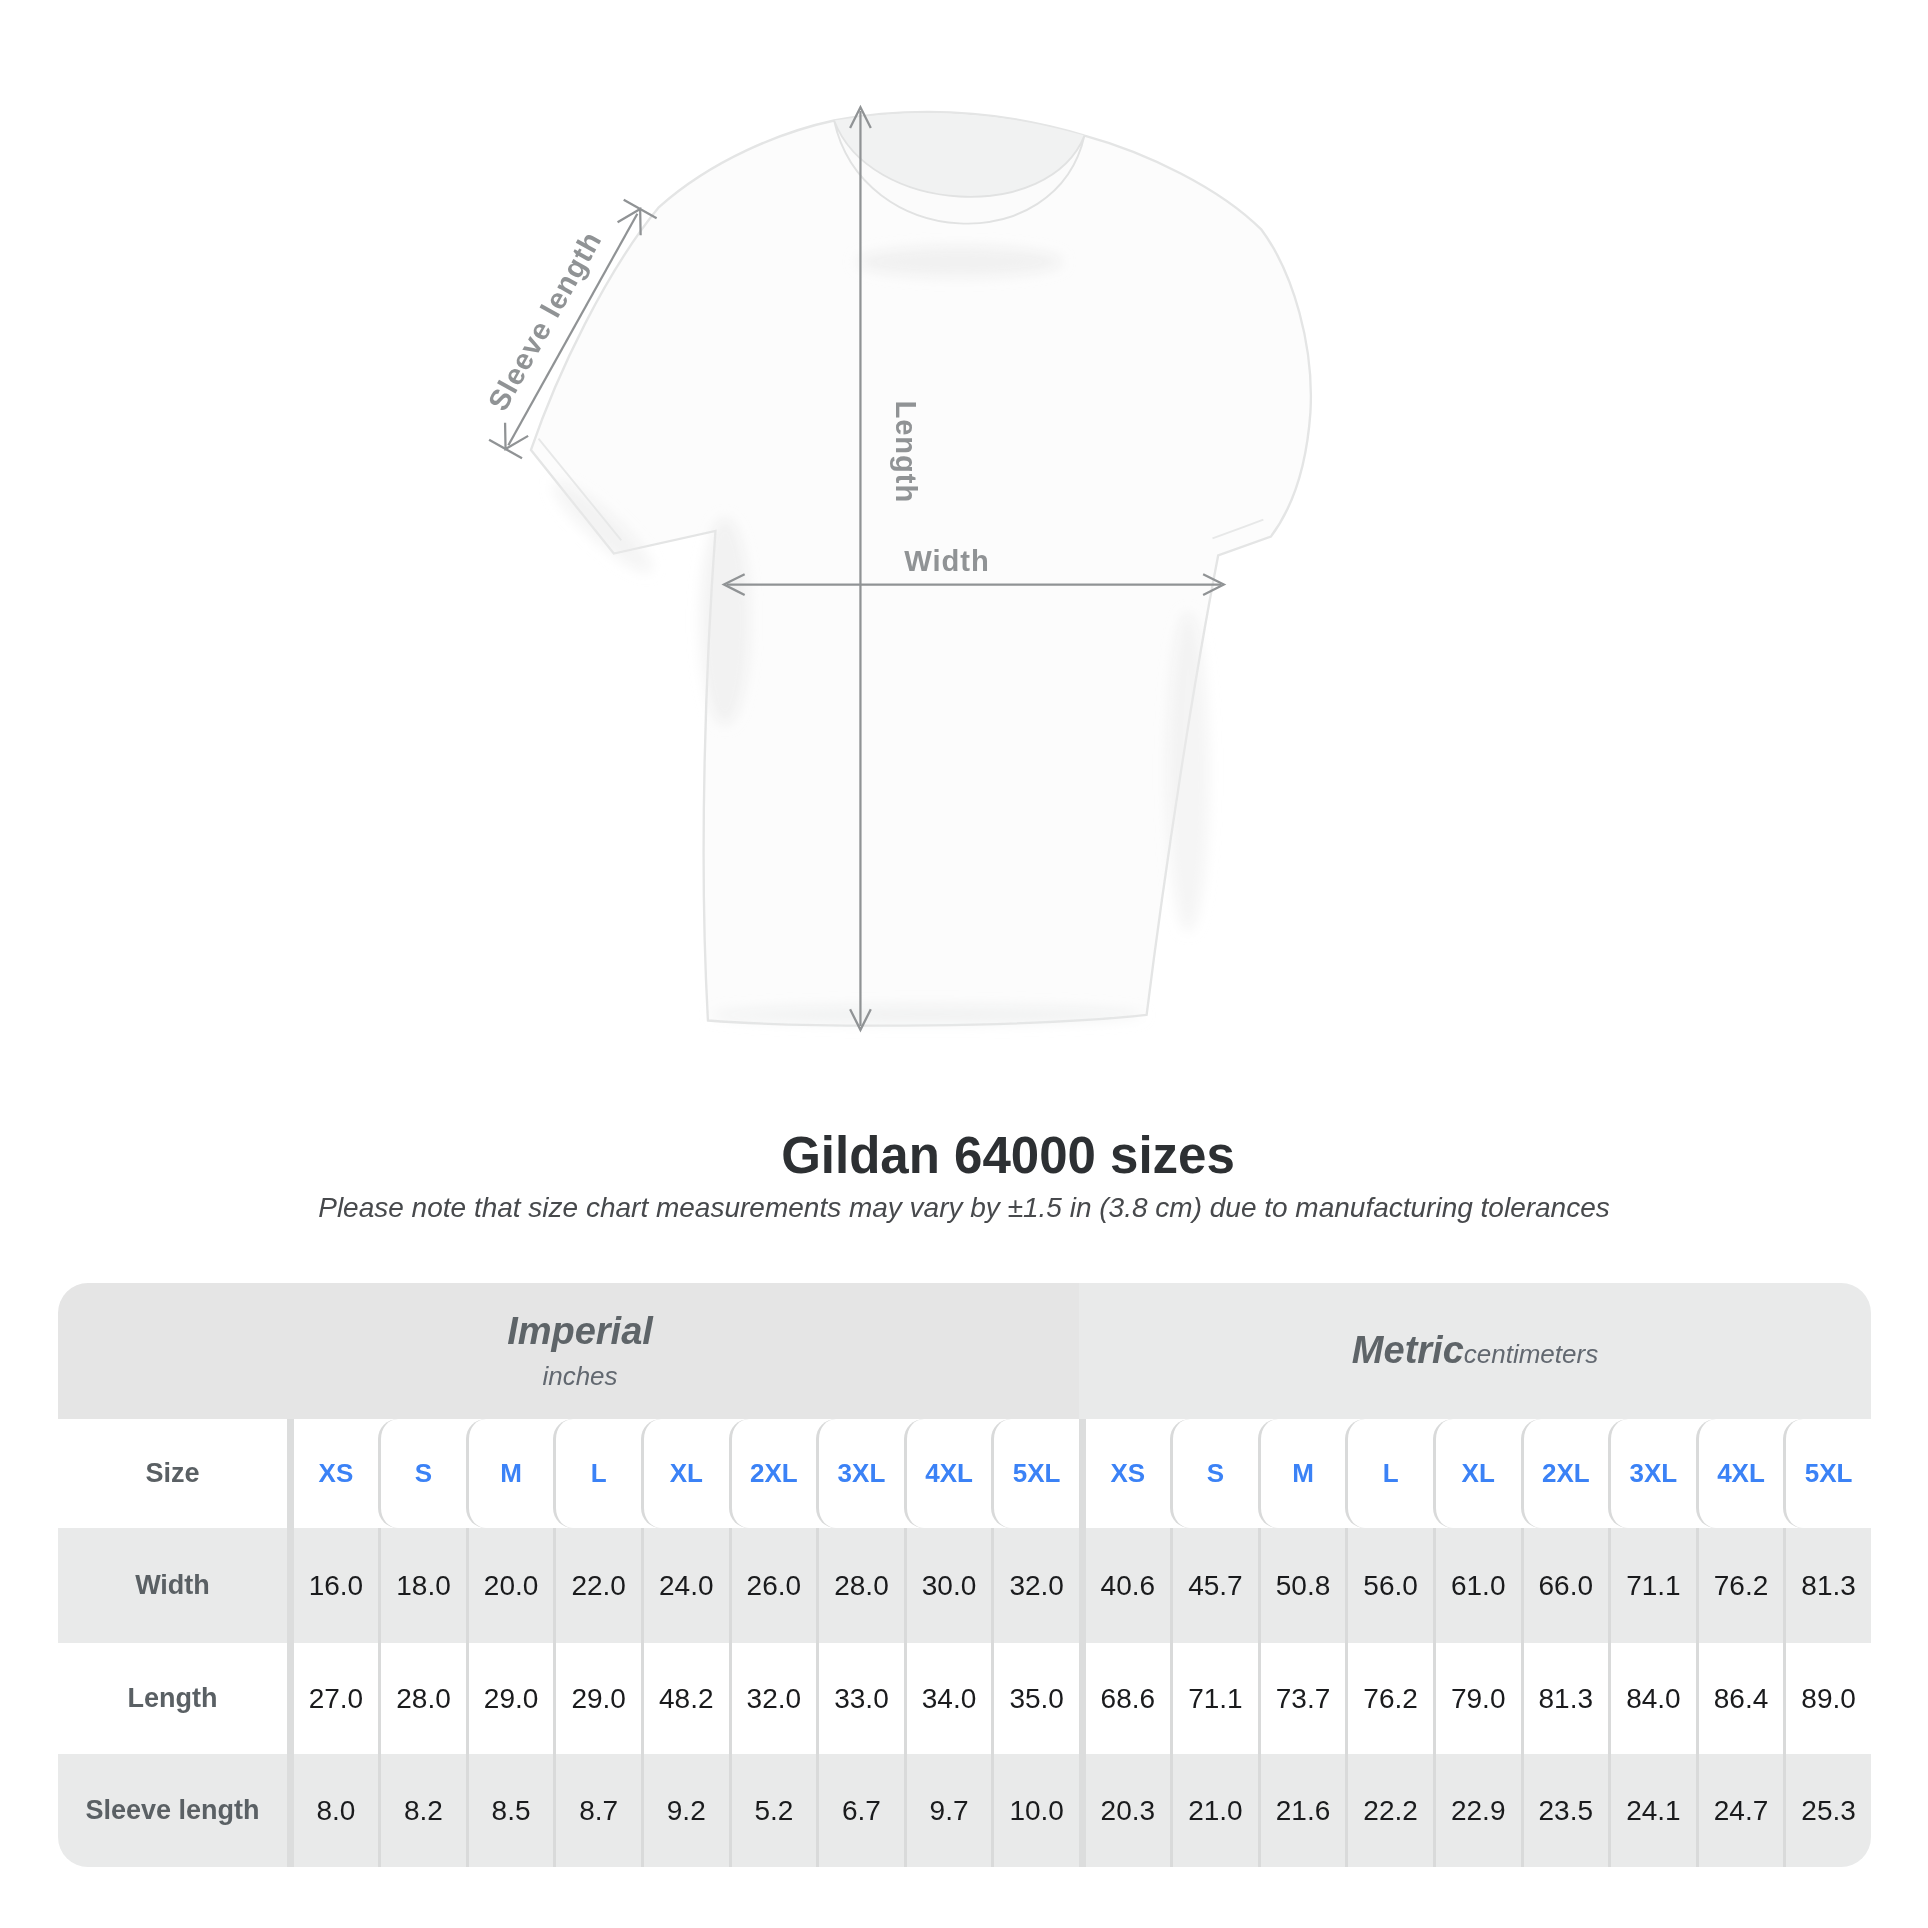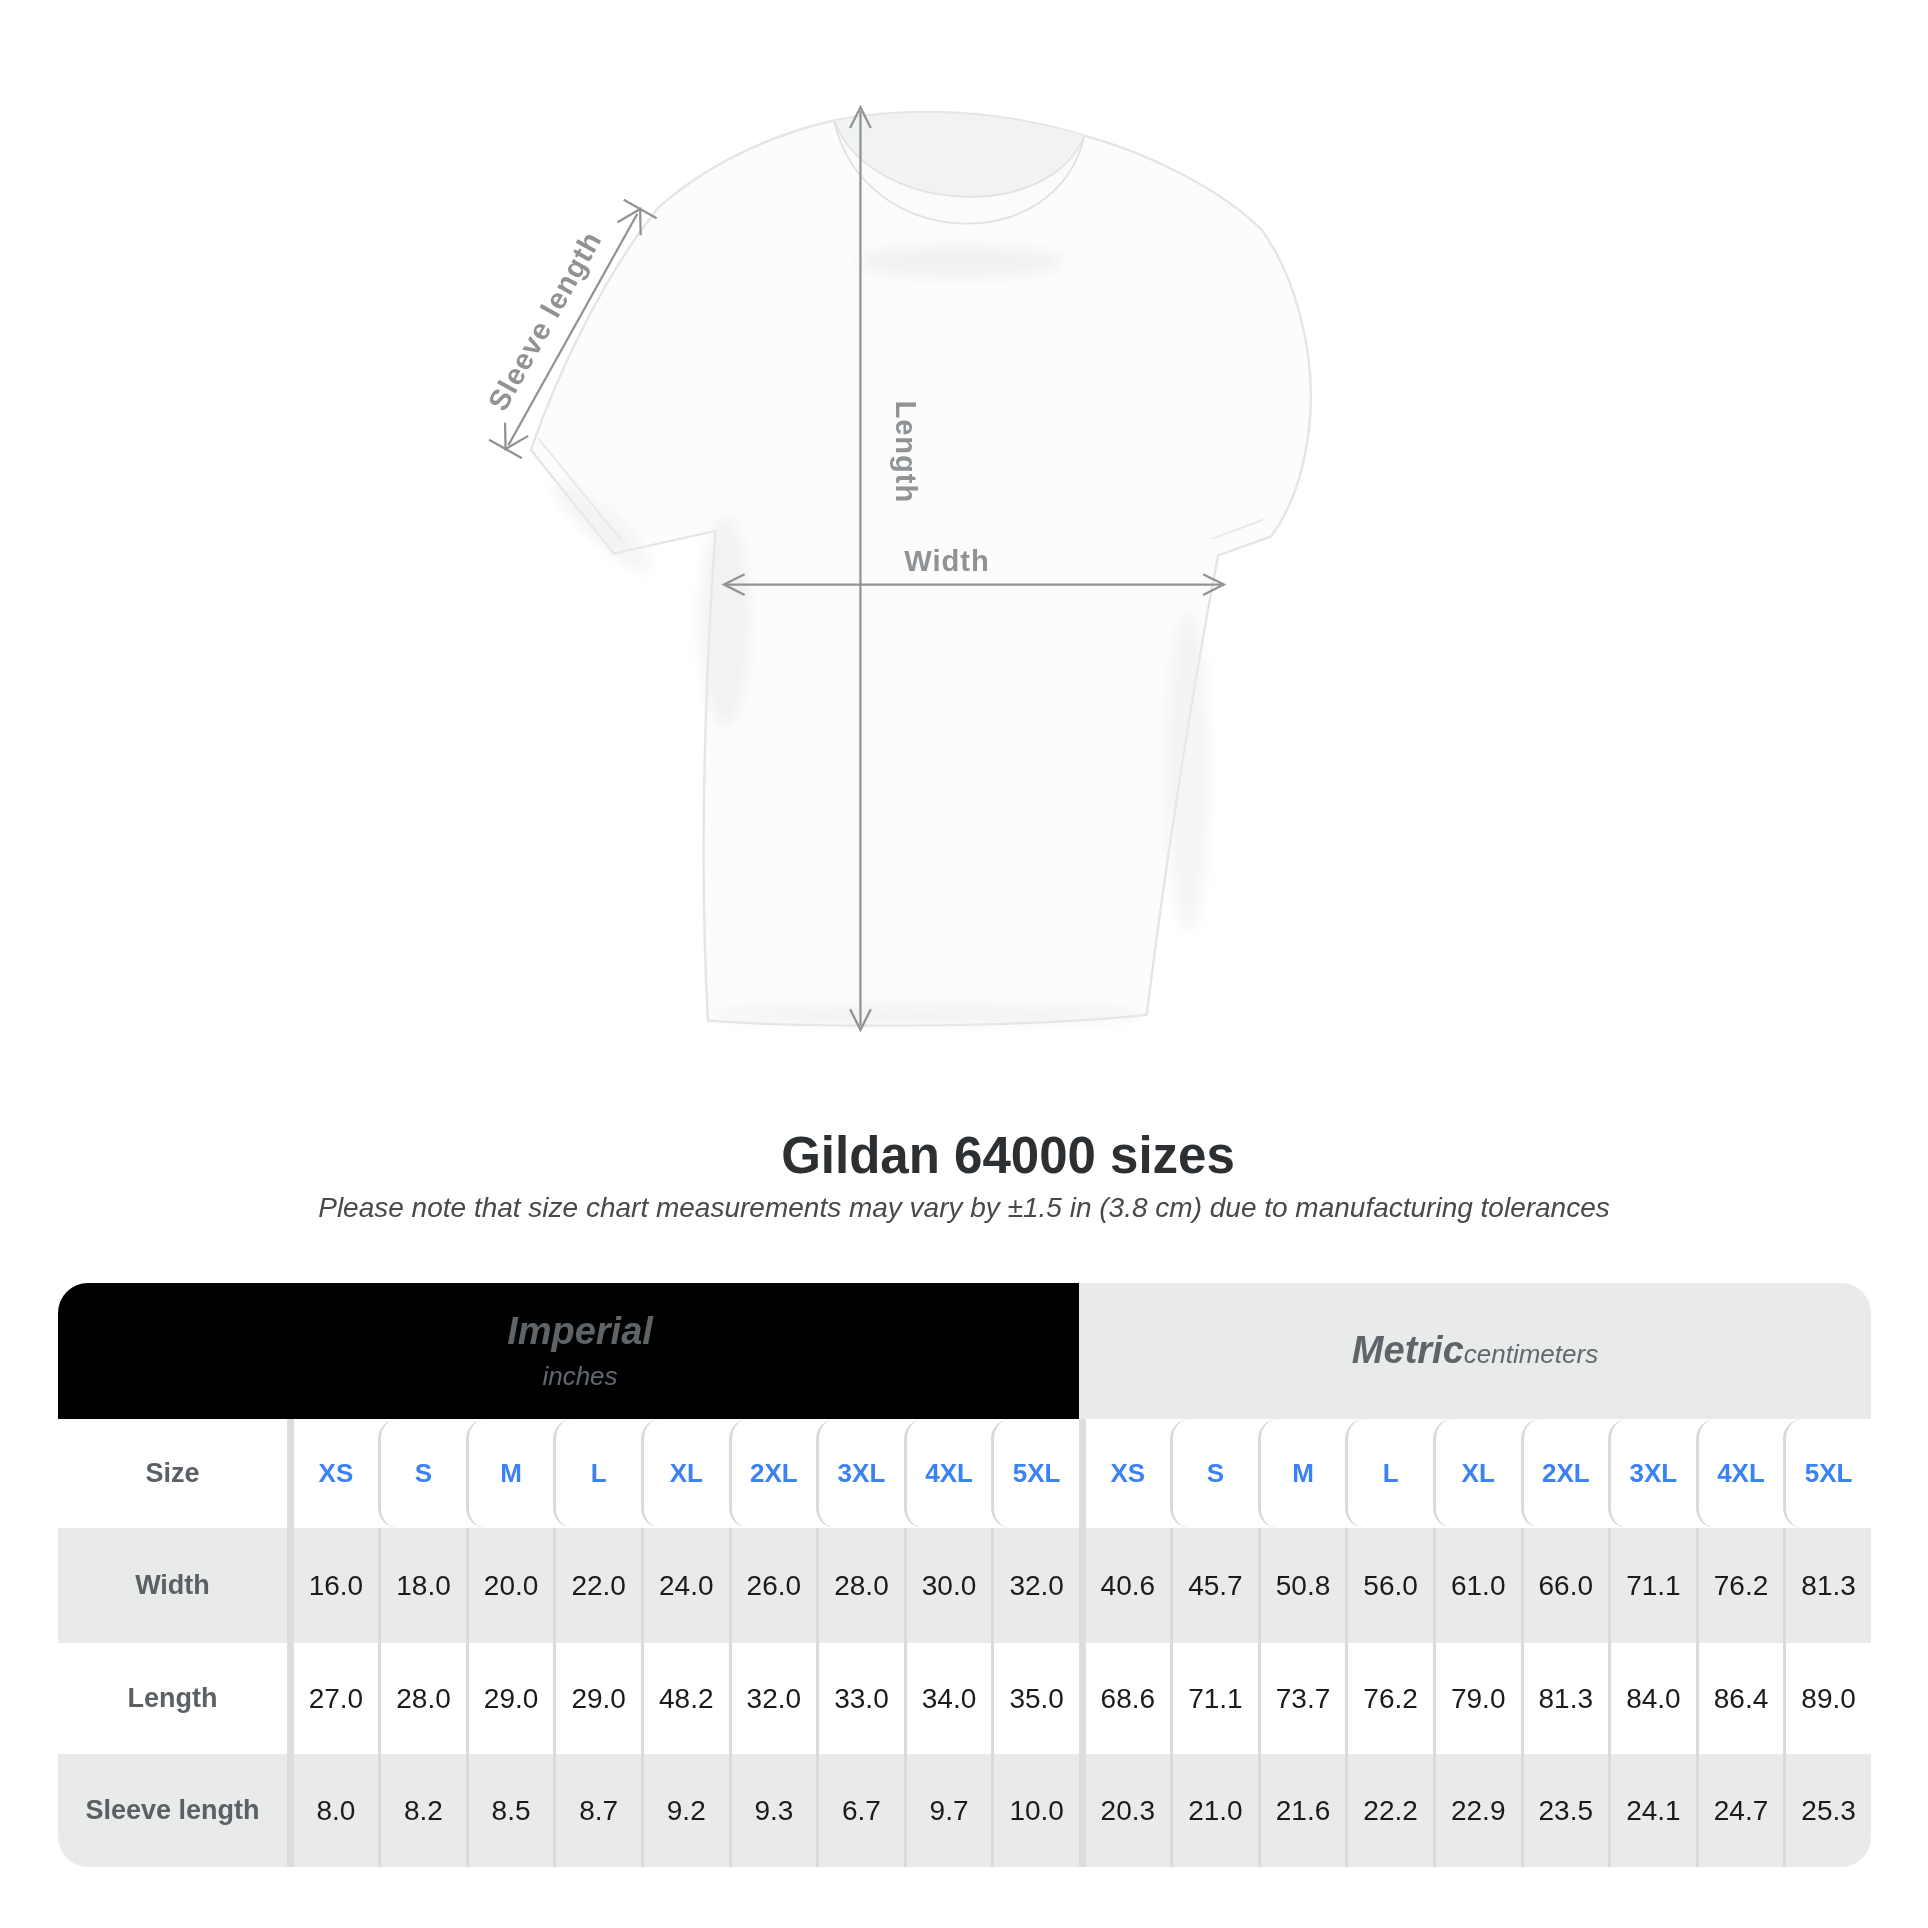--- a/index.html
+++ b/index.html
@@ -22,21 +22,21 @@
 
   
   .size-table{position:absolute;left:58px;top:1283px;width:1813px;height:584px;
               border-radius:30px;overflow:hidden;background:#fff;}
   .trow{display:flex;width:100%;}
   .trow.th{height:136px;}
   .trow.r-size{height:109px;text-align:right;}
   .trow.r-width{height:115px;}
   .trow.r-length{height:111px;}
   .trow.r-sleeve{height:113px;}
-  .th-left{width:1021px;height:100%;background:#000000;display:flex;flex-direction:column;
+  .th-left{width:1021px;height:100%;background:#e5e5e5;display:flex;flex-direction:column;
            align-items:center;justify-content:center;padding-left:23px;box-sizing:border-box;}
   .th-right{width:792px;height:100%;background:#e9eaea;display:flex;
             align-items:center;justify-content:center;}
   .gname{font-size:38px;font-weight:bold;font-style:italic;color:#5e6468;line-height:1.15;}
   .gsub{font-size:26px;font-style:italic;color:#626870;margin-top:7.5px;}
   .c-head{width:229px;display:flex;align-items:center;justify-content:center;
           font-size:27px;font-weight:bold;color:#5a6064;}
   .c-div{width:6.6px;background:#dcdddd;}
   .c{flex:1 1 0;display:flex;align-items:center;justify-content:center;box-sizing:border-box;
      border-left:3.8px solid #d9dada;font-size:28px;color:#1a1b1d;}
@@ -201,21 +201,21 @@
     </div>
 
     <div class="trow r-sleeve shade">
       <div class="c-head">Sleeve length</div>
       <div class="c-div"></div>
       <div class="c nb">8.0</div>
       <div class="c">8.2</div>
       <div class="c">8.5</div>
       <div class="c">8.7</div>
       <div class="c">9.2</div>
-      <div class="c">9.3</div>
+      <div class="c">5.2</div>
       <div class="c">6.7</div>
       <div class="c">9.7</div>
       <div class="c">10.0</div>
       <div class="c-div"></div>
       <div class="c nb">20.3</div>
       <div class="c">21.0</div>
       <div class="c">21.6</div>
       <div class="c">22.2</div>
       <div class="c">22.9</div>
       <div class="c">23.5</div>

